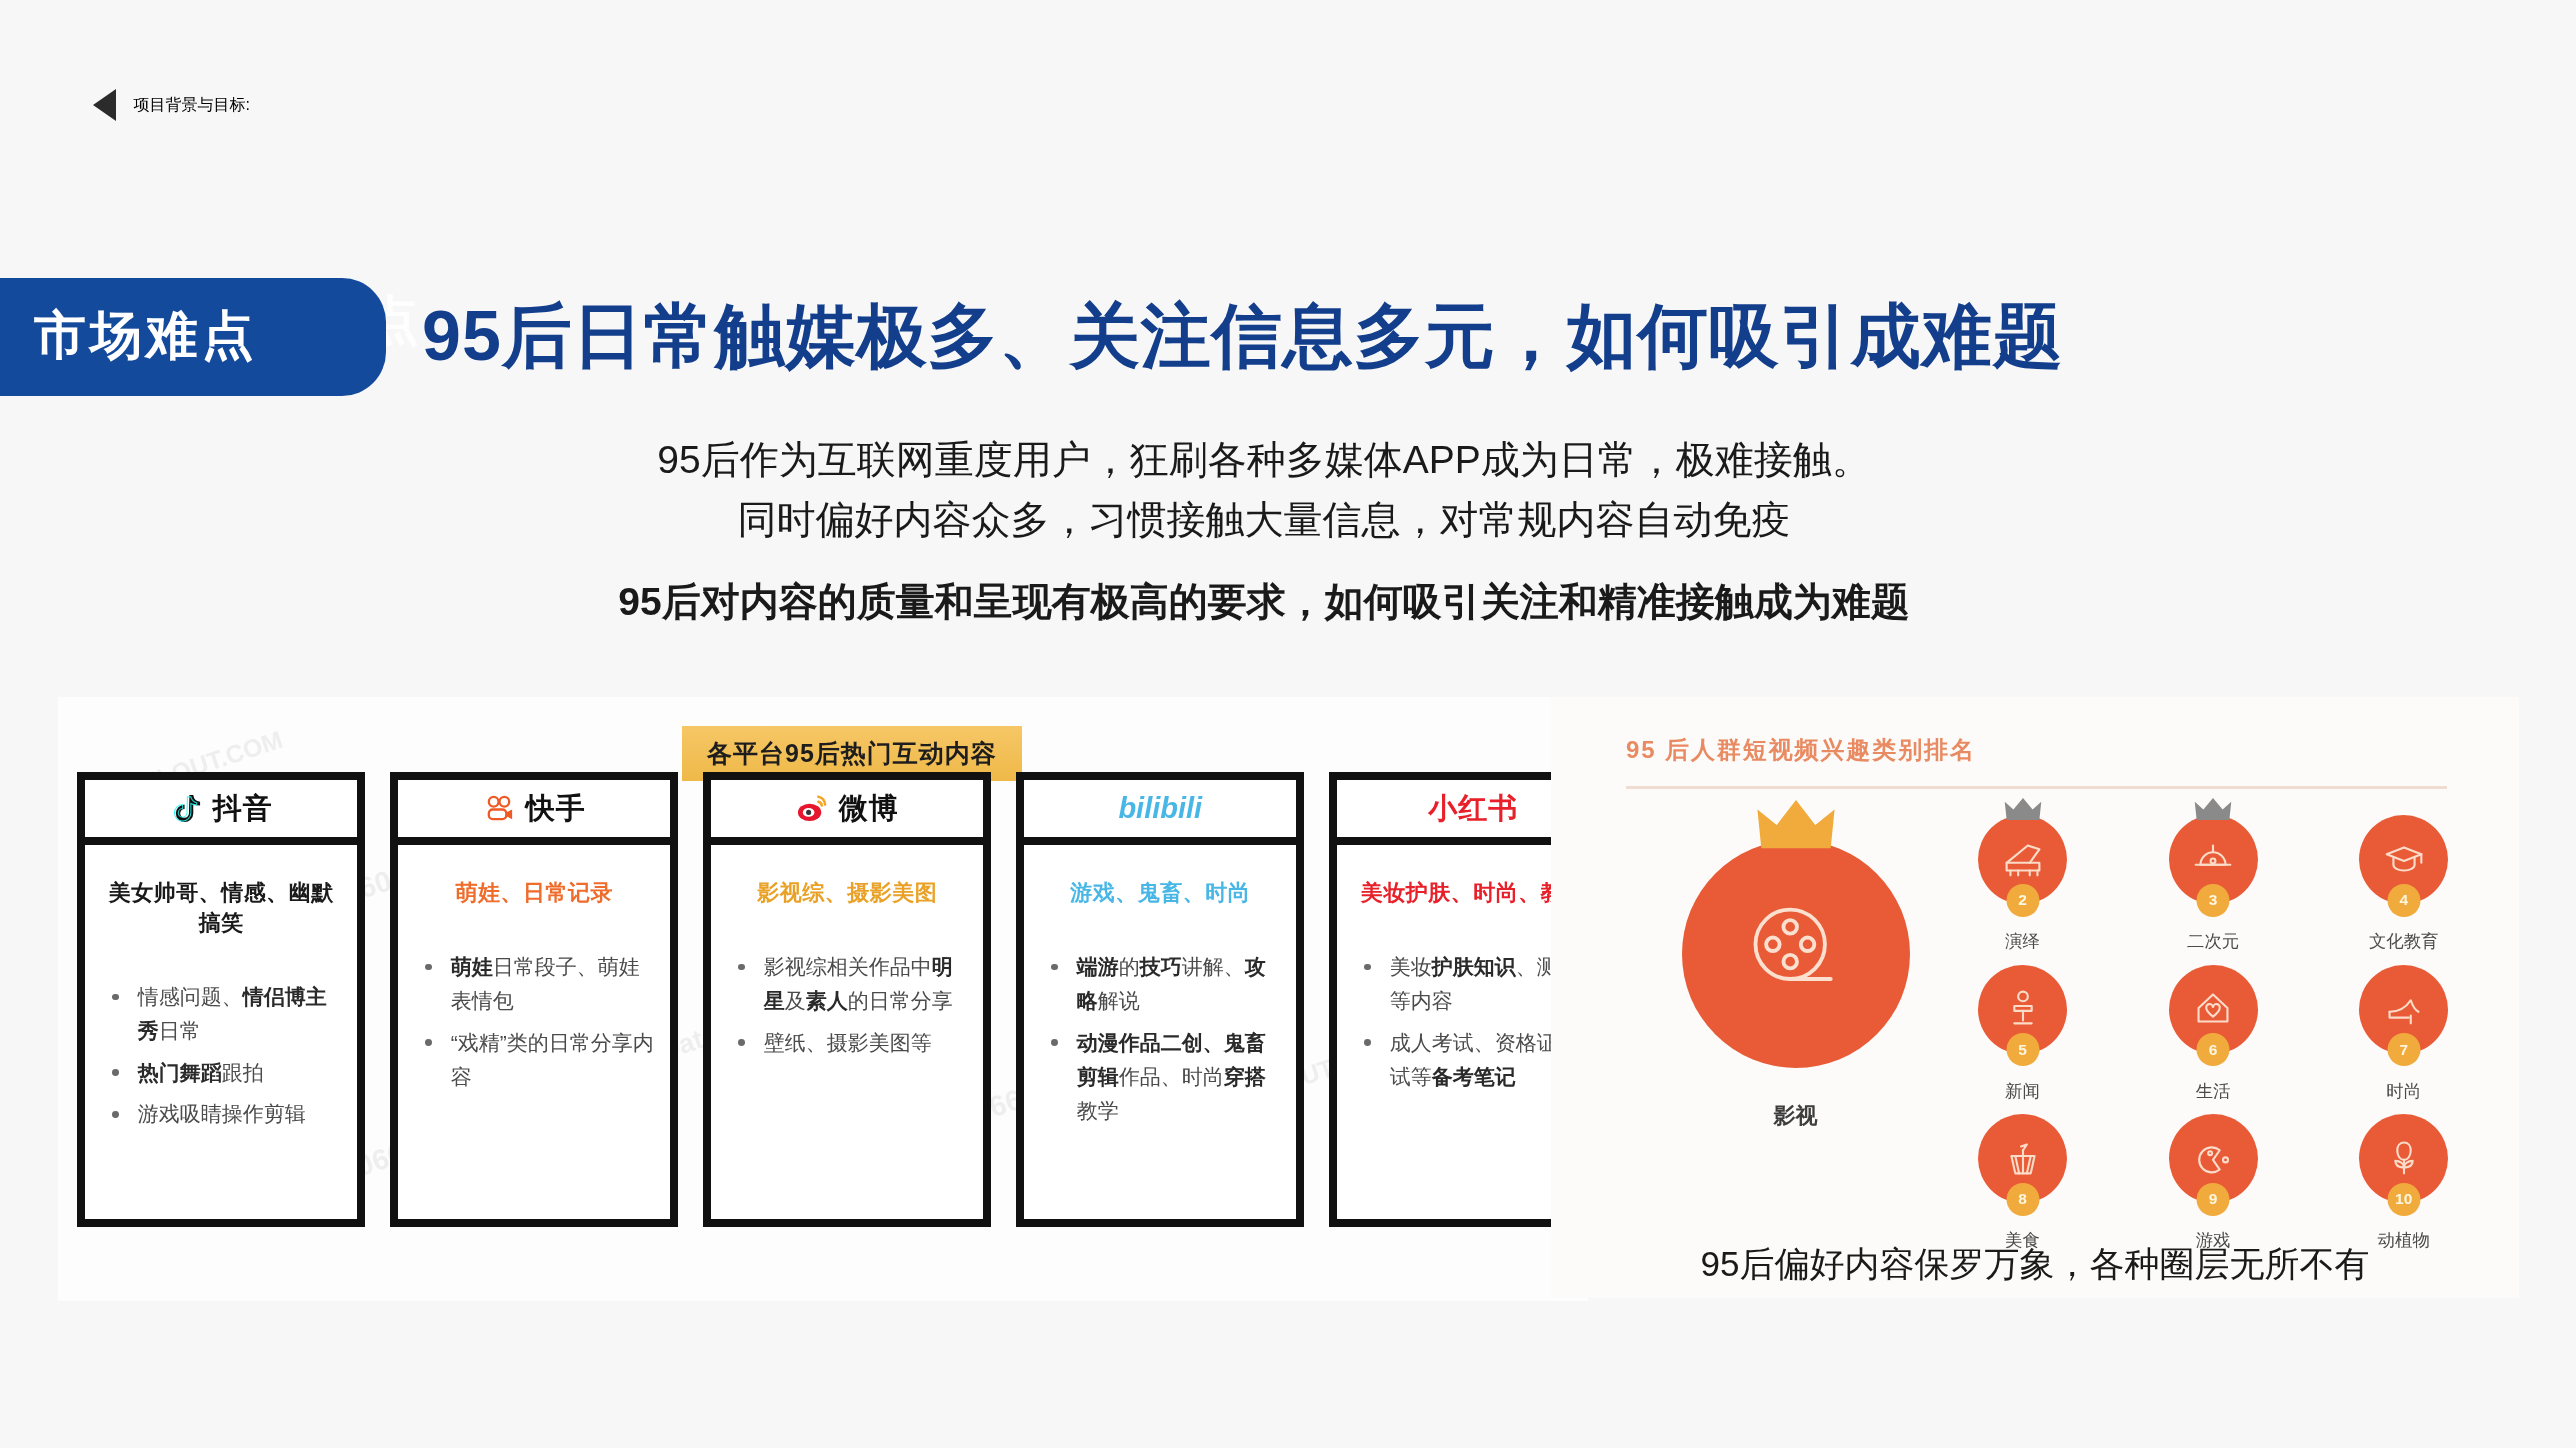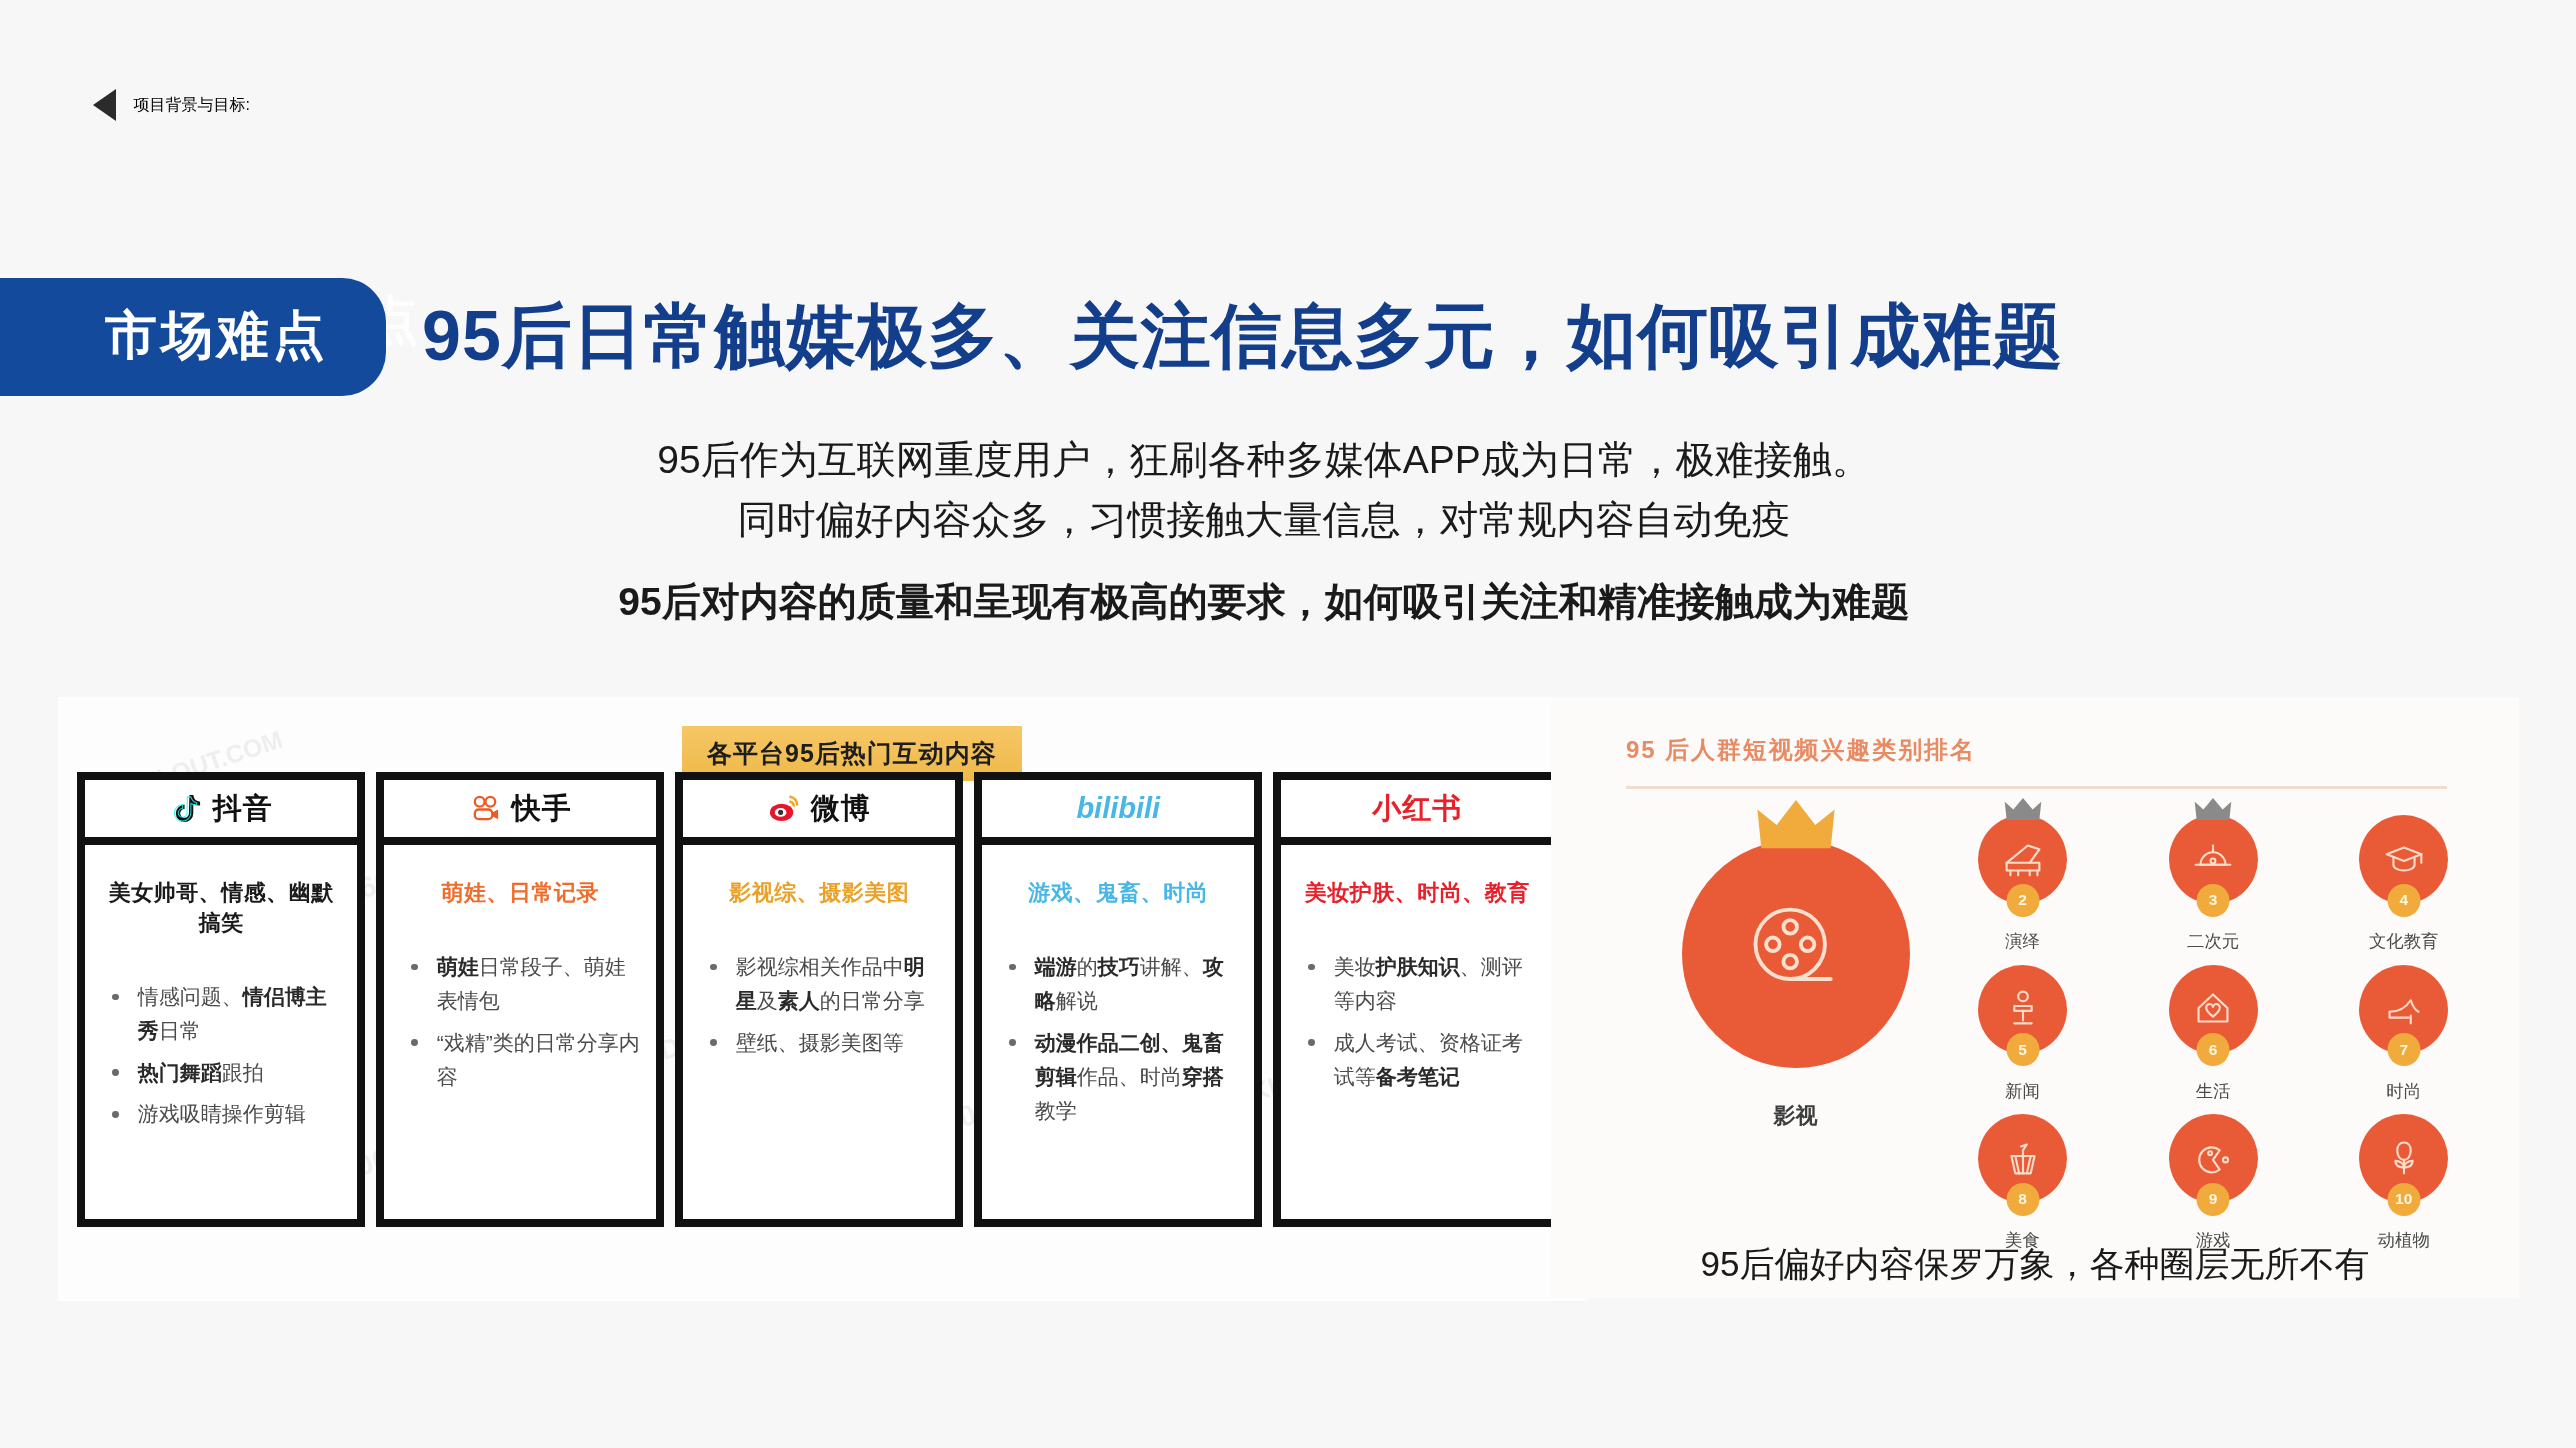--- a/index.html
+++ b/index.html
@@ -26,21 +26,21 @@
   
   .headline-row {
     position: absolute; left: 0; top: 278px;
     display: flex; align-items: center; width: 2576px;
   }
   .badge {
     position: relative;
     background: #134a9c;
     color: #ffffff;
     font-size: 52px; font-weight: bold; letter-spacing: 3.9px;
-    padding: 23px 54px 25px 105px;
+    padding: 23px 54px 25px 34px;
     border-radius: 0 44px 44px 0;
     min-width: 386px;
     white-space: nowrap;
     z-index: 3;
   }
   .badge-ghost {
     position: absolute; left: 367px; top: 286px;
     font-size: 52px; font-weight: bold; color: rgba(255,255,255,0.85);
     letter-spacing: 3.9px; z-index: 1;
   }
@@ -72,21 +72,21 @@
 
   .orange-banner {
     position: absolute; left: 624px; top: 29px;
     background: linear-gradient(180deg,#f6c766 0%, #efb949 100%);
     color: #1d1d1d; font-weight: bold; font-size: 25px;
     padding: 10.6px 25px 11.6px 25px; letter-spacing: 1px; white-space: nowrap;
   }
 
   .cards-row {
     position: absolute; left: 19.3px; top: 75px;
-    display: flex; gap: 11px;
+    display: flex; gap: 25px;
   }
   .card { position: relative; width: 288px; }
   .card-head {
     border: 8.7px solid #111; background: #fff;
     height: 73px; display: flex; align-items: center; justify-content: center;
     gap: 9.7px;
   }
   .card-body {
     border: 8.7px solid #111; border-top: 0; background: #fff;
     height: 382px; padding: 33px 13.5px 9.7px 13.5px;

